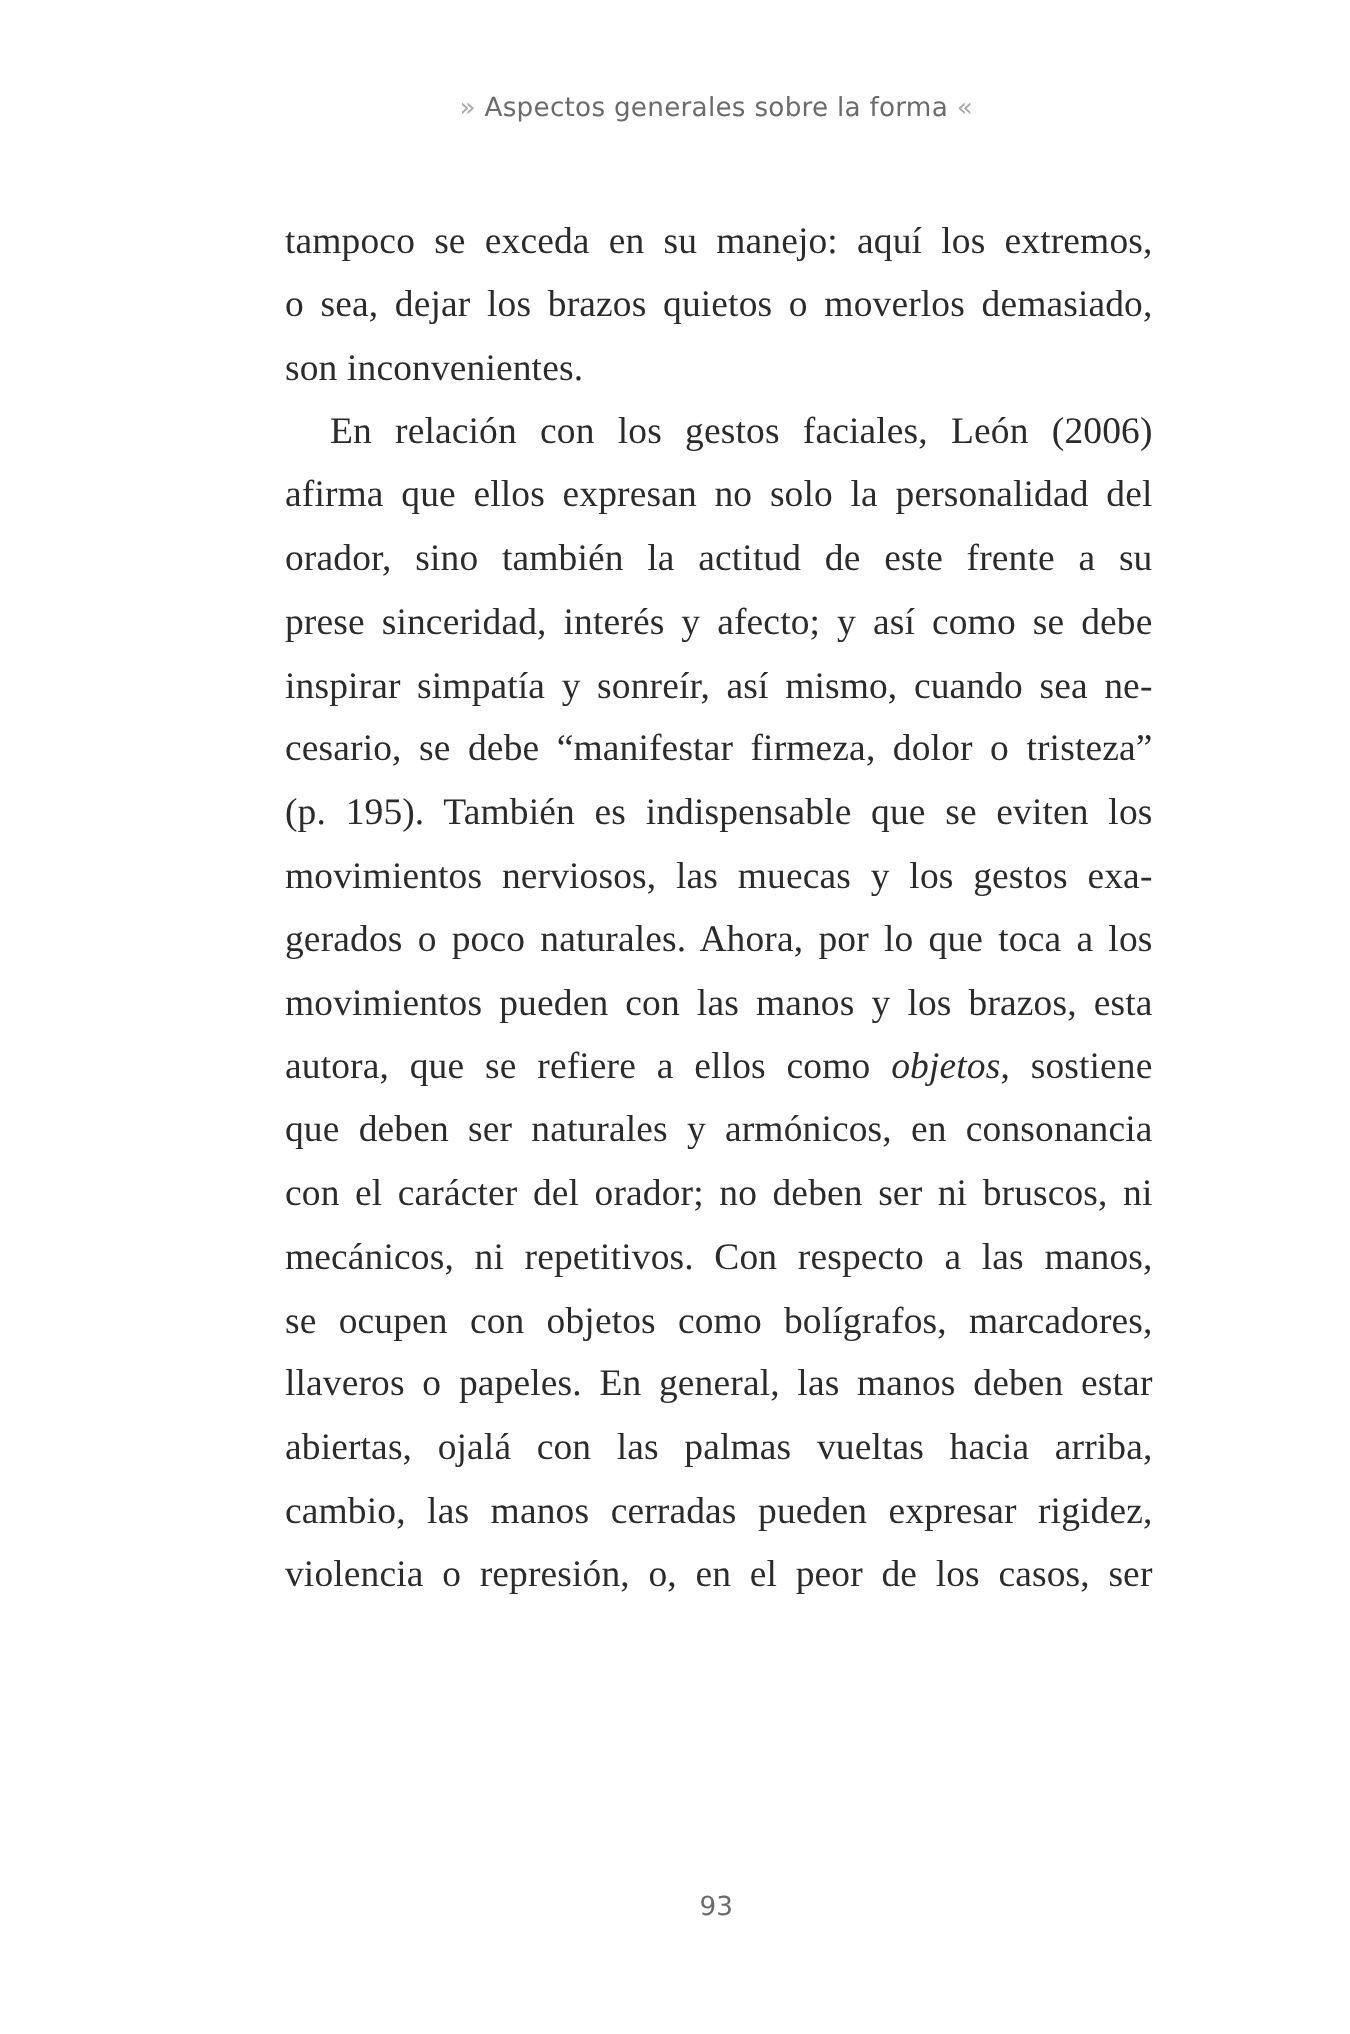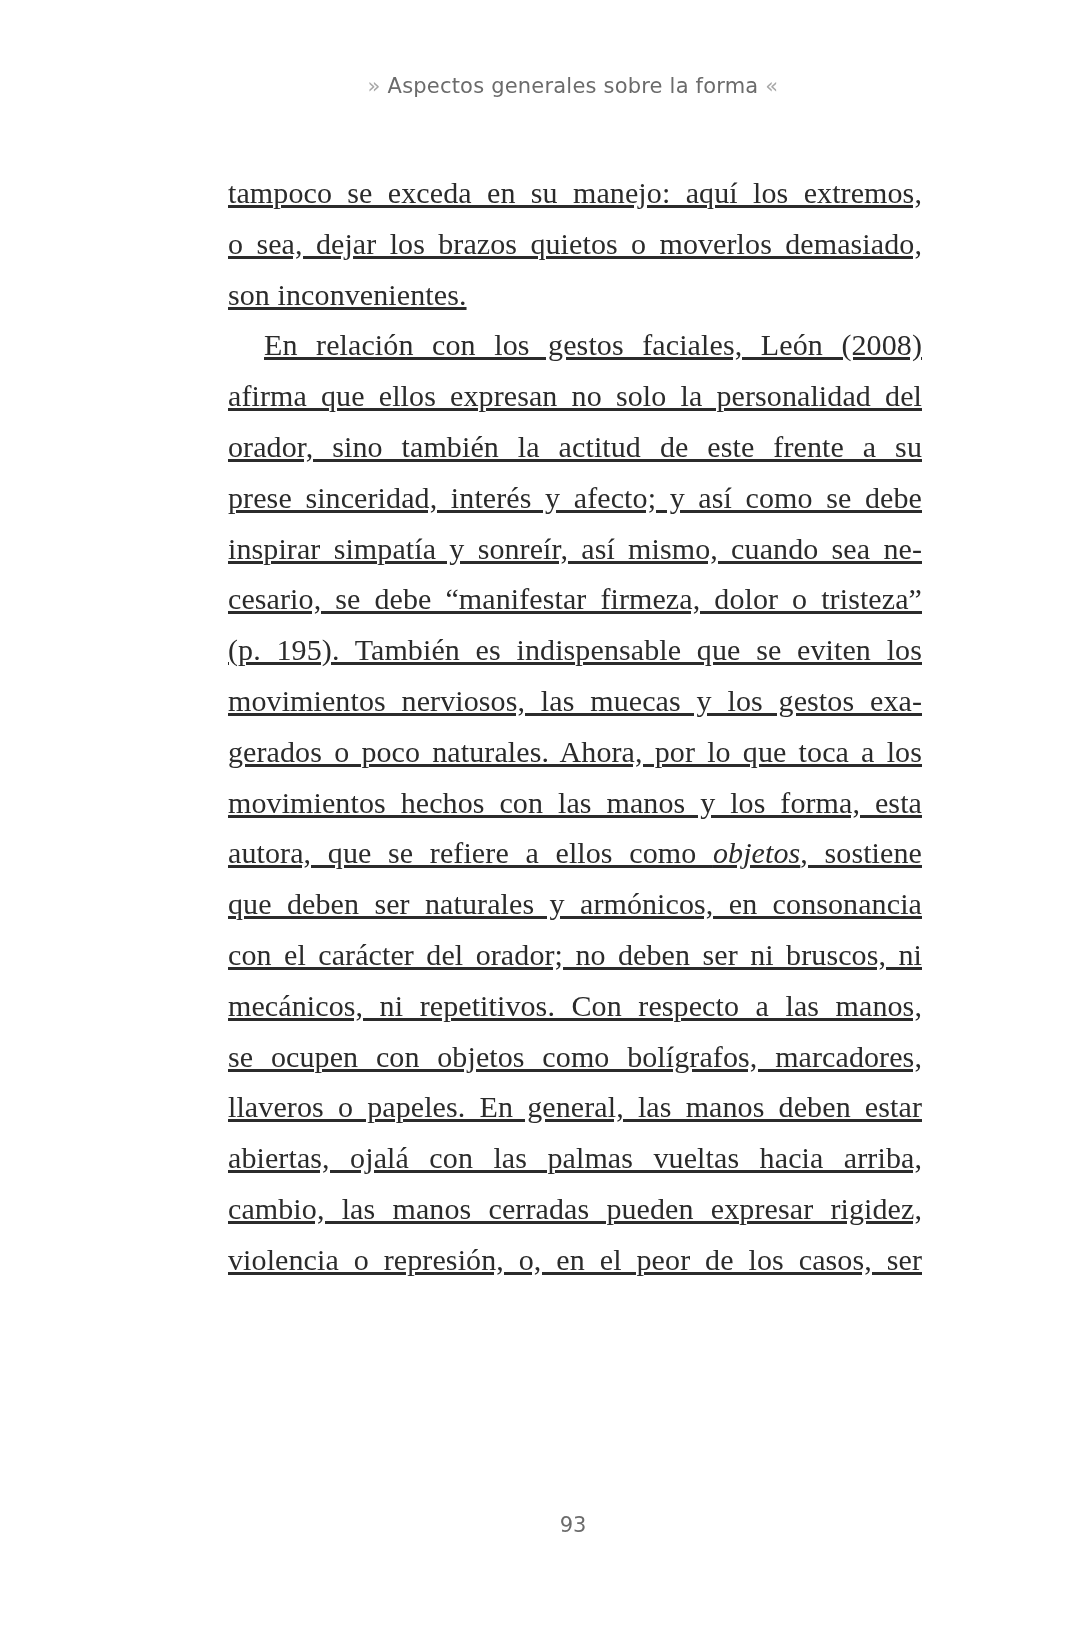--- a/index.html
+++ b/index.html
@@ -31,21 +31,20 @@
       position: absolute;
       top: 168px;
       left: 228px;
       width: 694px;
       font-family: "DejaVu Serif", "Liberation Serif", serif;
       font-size: 27px;
       line-height: 50.8px;
       color: #2b2b2b;
       text-align: justify;
       hyphens: manual;
-      text-decoration: underline;
     }
     .body-text .line {
       display: block;
       height: 50.8px;
       white-space: nowrap;
       text-align-last: justify;
       text-align: justify;
       font-family: "Liberation Serif", serif;
       font-size: 30px;
       letter-spacing: 0.1px;
@@ -81,30 +80,30 @@
 
 <div class="body-text">
 
   <div>
     <span class="line">tampoco se exceda en su manejo: aquí los extremos,</span>
     <span class="line">o sea, dejar los brazos quietos o moverlos demasiado,</span>
     <span class="line last">son inconvenientes.</span>
   </div>
 
   <div>
-    <span class="line indent">En relación con los gestos faciales, León (2008)</span>
+    <span class="line indent">En relación con los gestos faciales, León (2006)</span>
     <span class="line">afirma que ellos expresan no solo la personalidad del</span>
     <span class="line">orador, sino también la actitud de este frente a su</span>
     <span class="line">prese sinceridad, interés y afecto; y así como se debe</span>
     <span class="line">inspirar simpatía y sonreír, así mismo, cuando sea ne-</span>
     <span class="line">cesario, se debe “manifestar firmeza, dolor o tristeza”</span>
     <span class="line">(p. 195). También es indispensable que se eviten los</span>
     <span class="line">movimientos nerviosos, las muecas y los gestos exa-</span>
     <span class="line">gerados o poco naturales. Ahora, por lo que toca a los</span>
-    <span class="line">movimientos hechos con las manos y los forma, esta</span>
+    <span class="line">movimientos pueden con las manos y los brazos, esta</span>
     <span class="line"><span>autora, que se refiere a ellos como </span><em>objetos</em><span>, sostiene</span></span>
     <span class="line">que deben ser naturales y armónicos, en consonancia</span>
     <span class="line">con el carácter del orador; no deben ser ni bruscos, ni</span>
     <span class="line">mecánicos, ni repetitivos. Con respecto a las manos,</span>
     <span class="line">se ocupen con objetos como bolígrafos, marcadores,</span>
     <span class="line">llaveros o papeles. En general, las manos deben estar</span>
     <span class="line">abiertas, ojalá con las palmas vueltas hacia arriba,</span>
     <span class="line">cambio, las manos cerradas pueden expresar rigidez,</span>
     <span class="line">violencia o represión, o, en el peor de los casos, ser</span>
   </div>

